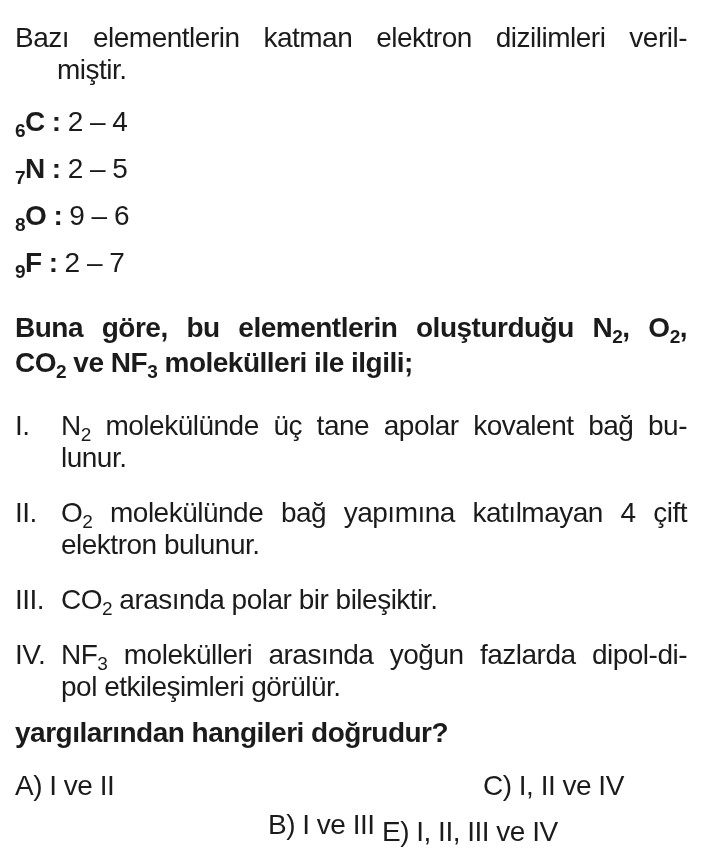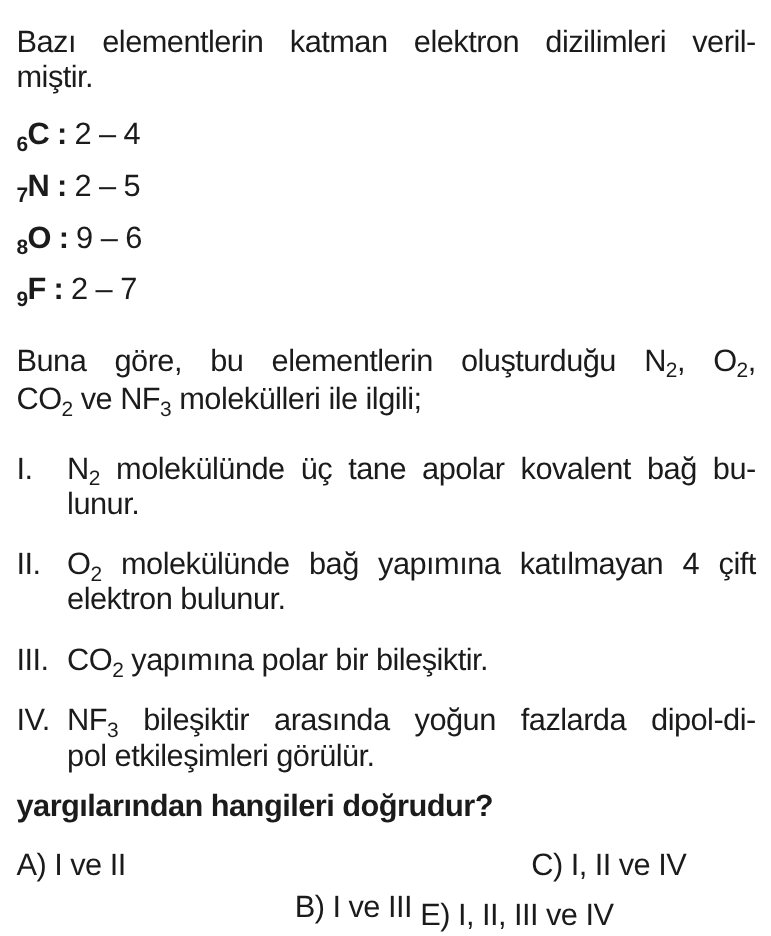--- a/index.html
+++ b/index.html
@@ -26,21 +26,21 @@
     letter-spacing:-0.5px;
   }
   .bold{font-weight:700;}
   
   .intro{margin:0;}
   
   .elements{margin-top:12px;}
   .el-row{height:47px;line-height:47px;white-space:nowrap;}
   .el-colon{margin:0 7px;}
   
-  .stem{margin-top:24px;font-weight:400;}
+  .stem{margin-top:24px;font-weight:700;}
   .stem .sline{line-height:35px;}
   
   .items{margin-top:30px;}
   .item{display:flex;margin-top:23px;}
   .item:first-child{margin-top:0;}
   .item .num{flex:none;width:46px;}
   .item .itext{flex:1;min-width:0;}
   
   .prompt{margin-top:12px;font-weight:700;line-height:35px;}
   
@@ -52,21 +52,21 @@
   .opt-d{left:117px;top:46px;margin-top:32px;}
   .opt-e{left:367px;top:46px;}
 </style>
 </head>
 <body>
 
 <div class="page">
 
   <p class="intro">
     <span class="jline" style="display:block;">Bazı elementlerin katman elektron dizilimleri veril-</span>
-    <span style="display:block;">miştir.</span>
+    <span style="display:block;margin-left:42px;">miştir.</span>
   </p>
 
   <div class="elements">
     <div class="el-row">
       <span class="bold"><sub>6</sub><span>C</span><span class="el-colon">:</span></span><span>2 – 4</span>
     </div>
     <div class="el-row">
       <span class="bold"><sub>7</sub><span>N</span><span class="el-colon">:</span></span><span>2 – 5</span>
     </div>
     <div class="el-row">
@@ -96,29 +96,29 @@
       <span class="num">II.</span>
       <div class="itext">
         <div class="jline"><span>O</span><sub>2</sub><span> molekülünde bağ yapımına katılmayan 4 çift</span></div>
         <div class="line2">elektron bulunur.</div>
       </div>
     </div>
 
     <div class="item">
       <span class="num">III.</span>
       <div class="itext">
-        <div><span>CO</span><sub>2</sub><span> yapımına polar bir bileşiktir.</span></div>
+        <div><span>CO</span><sub>2</sub><span> arasında polar bir bileşiktir.</span></div>
 
       </div>
     </div>
 
     <div class="item">
       <span class="num">IV.</span>
       <div class="itext">
-        <div class="jline"><span>NF</span><sub>3</sub><span> bileşiktir arasında yoğun fazlarda dipol-di-</span></div>
+        <div class="jline"><span>NF</span><sub>3</sub><span> molekülleri arasında yoğun fazlarda dipol-di-</span></div>
         <div class="line2">pol etkileşimleri görülür.</div>
       </div>
     </div>
 
   </div>
 
   <div class="prompt">yargılarından hangileri doğrudur?</div>
 
   <div class="options">
     <span class="opt opt-a"><span>A)</span> <span>I ve II</span></span>

